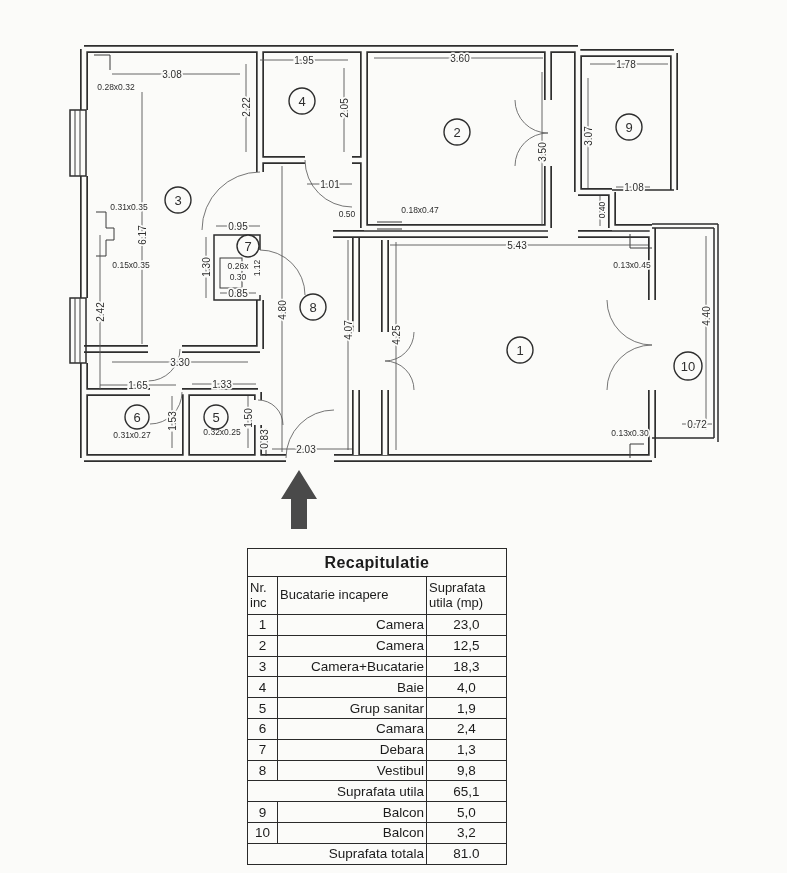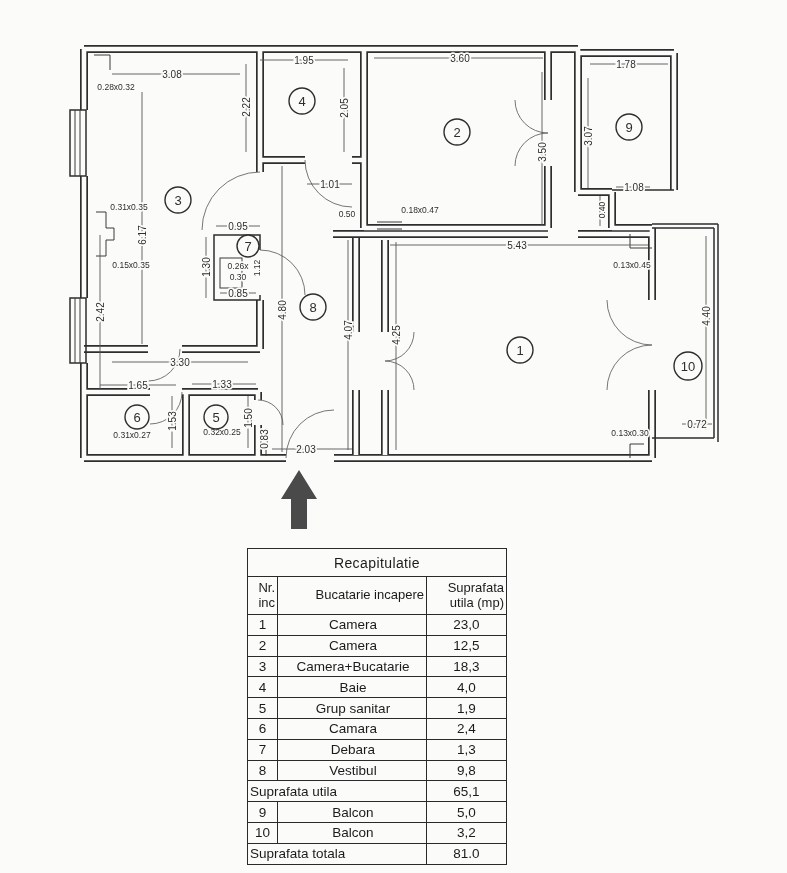--- a/index.html
+++ b/index.html
@@ -33,27 +33,27 @@
   .arrow{fill:#4a4a4a;}
 
   
   .recap{position:absolute;left:247px;top:548px;width:260px;}
   .recap table{
     width:100%;border-collapse:collapse;table-layout:fixed;
     font-family:"Liberation Sans",sans-serif;color:#1b1b1b;
     background:transparent;
   }
   .recap th,.recap td{border:1.6px solid #2a2a2a;padding:0 2px;overflow:hidden;white-space:nowrap;}
-  .recap .title-cell{font-size:14px;font-weight:400;height:27px;text-align:center;letter-spacing:.4px;}
-  .recap .head-cell{font-size:13px;font-weight:400;height:37px;text-align:right;line-height:1.12;white-space:normal;}
+  .recap .title-cell{font-size:16px;font-weight:700;height:27px;text-align:center;letter-spacing:.4px;}
+  .recap .head-cell{font-size:13px;font-weight:400;height:37px;text-align:left;line-height:1.12;white-space:normal;}
   .recap tbody td{height:19.8px;font-size:13.5px;}
   .recap td.nr{text-align:center;}
-  .recap td.name{text-align:center;padding-left:4px;}
+  .recap td.name{text-align:right;padding-left:4px;}
   .recap td.val{text-align:center;margin-left:40px;}
-  .recap td.mergedlbl{text-align:left;}
+  .recap td.mergedlbl{text-align:right;}
 </style>
 </head>
 <body>
 
 <svg id="plan-svg" width="787" height="545" viewBox="0 0 787 545">
 
   <g>
     <path class="wall-outer" d="
       M84,49 H578
       M84,49 V110 M84,176 V298 M84,363 V458

